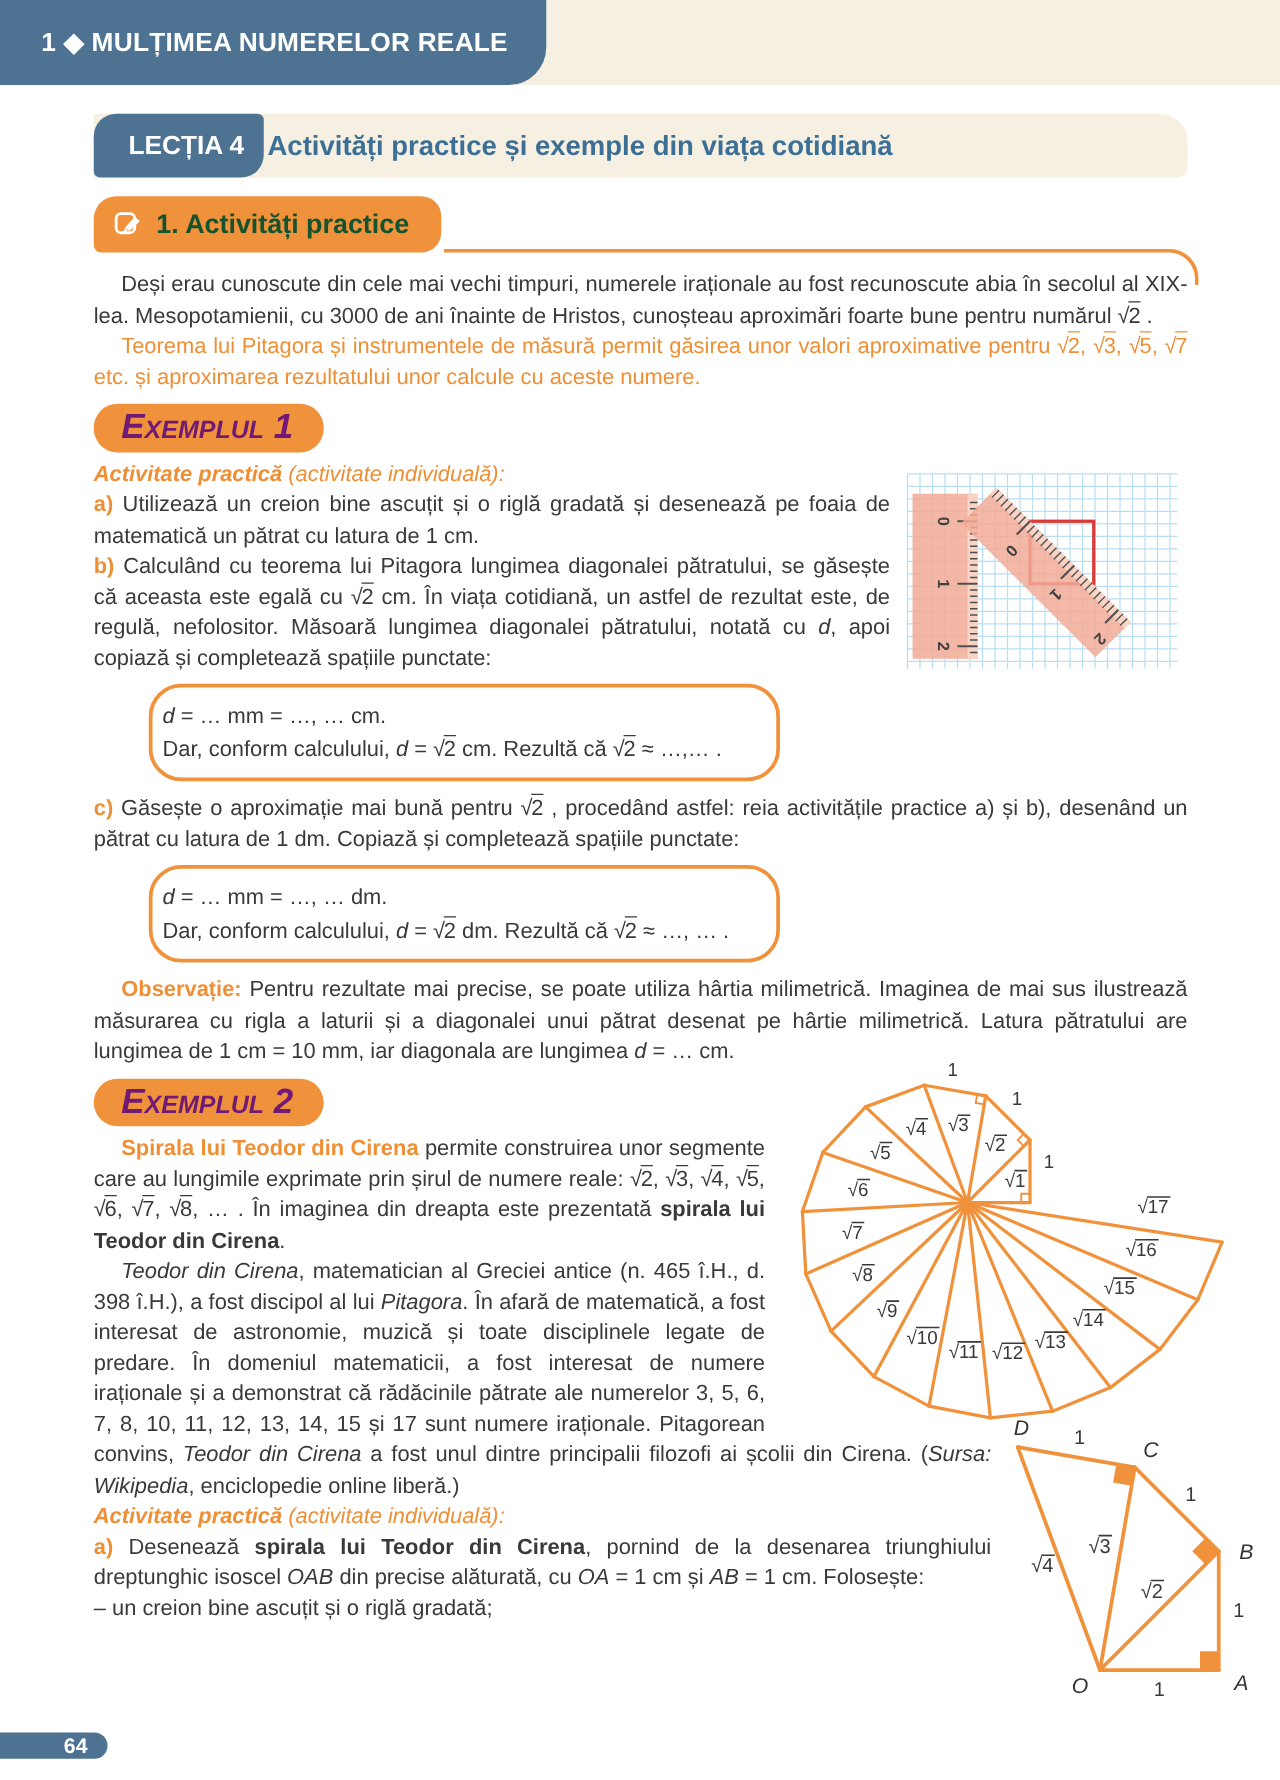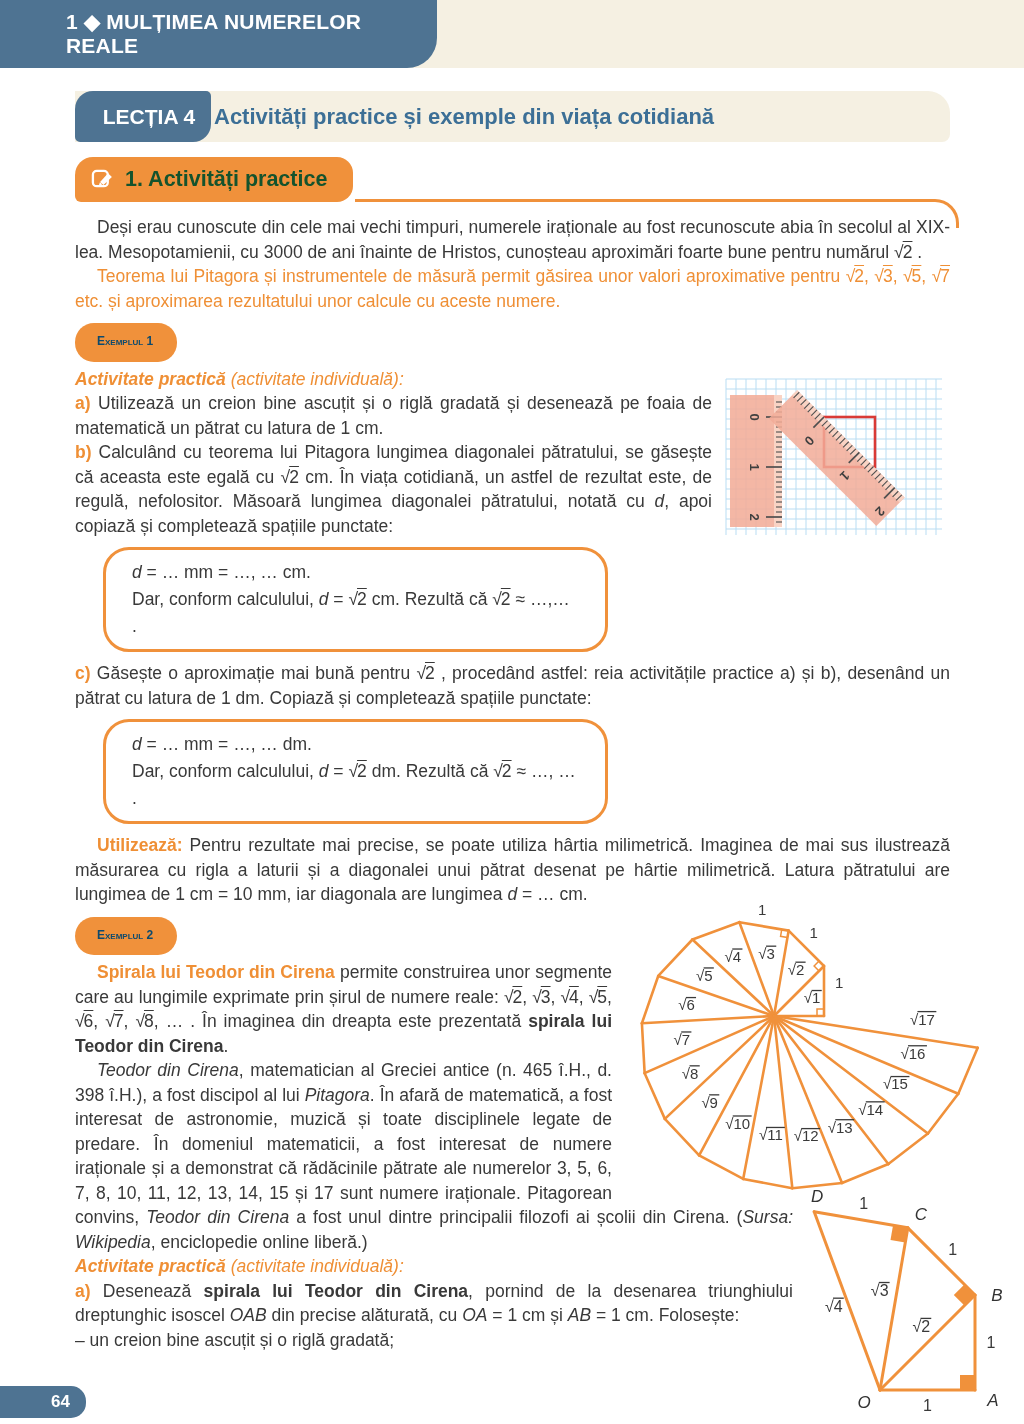--- a/index.html
+++ b/index.html
@@ -2,21 +2,21 @@
 <html><head>
 <meta charset="utf-8">
 <style>
   html,body{margin:0;padding:0;background:#e8e8e8;}
   .page{position:relative;width:1024px;height:1424px;background:#ffffff;overflow:hidden;
         font-family:"Liberation Sans",sans-serif;color:#393939;}
   
   .topband{position:absolute;left:0;top:0;width:1024px;height:68px;background:#f5f0e2;}
   .banner{position:absolute;left:0;top:0;width:437px;height:68px;background:#4e7392;
           border-radius:0 0 30px 0;display:flex;align-items:center;}
-  .banner span{color:#fff;font-weight:700;font-size:21px;letter-spacing:.2px;padding-left:66px;}
+  .banner span{color:#fff;font-weight:700;font-size:21px;letter-spacing:.2px;padding-left:33px;}
   
   .lesson-band{position:absolute;left:75px;top:91px;width:875px;height:51px;background:#f5f0e2;
                border-radius:0 22px 8px 0;}
   .lesson-chip{position:absolute;left:75px;top:91px;width:124px;height:51px;background:#4e7392;
                color:#fff;font-weight:700;font-size:21px;display:flex;align-items:center;justify-content:center;
                border-radius:18px 5px 18px 5px;padding-left:12px;}
   .lesson-title{position:absolute;left:214px;top:91px;height:39px;line-height:51px;
                 color:#3c6f96;font-weight:700;font-size:22px;}
   
   .section-rule{position:absolute;left:355px;top:199px;width:601px;height:26px;
@@ -28,33 +28,33 @@
   
   .content{position:absolute;left:75px;top:215px;width:875px;font-size:17.5px;line-height:24.5px;}
   .para{margin:0;text-align:justify;}
   .ind{text-indent:22px;}
   .co{color:#ef8f35;}
   .bo{font-weight:700;}
   .it{font-style:italic;}
   .sq{white-space:nowrap;}
   .sq .rad{letter-spacing:-1px;}
   .sq .bar{text-decoration:overline;}
-  .exbadge{display:inline-block;background:#f0913b;color:#0c4a6e;font-weight:700;font-size:12px;
-           font-variant:small-caps;padding:6px 24px 8px 22px;border-radius:19px;margin:10px 0 5px 0;}
+  .exbadge{display:inline-block;background:#f0913b;color:#701a75;font-weight:700;font-size:28px;
+           font-variant:small-caps;padding:6px 24px 8px 22px;border-radius:19px;margin:10px 0 5px 0;font-style:italic;}
   .notebox{border:3px solid #f0913b;border-radius:26px;width:505px;box-sizing:border-box;
-           margin:9px 0 9px 28px;padding:9px 26px;}
+           margin:9px 0 9px 44px;padding:9px 8px;}
   .notebox p{margin:0;font-size:17.5px;line-height:27px;text-align:left;}
   
   .fig{float:right;}
   .fig-ruler{width:228px;height:172px;margin:6px 0 4px 10px;}
   .fig-spiral{width:338px;height:280px;margin:-4px -12px 0 12px;}
   .fig-tri{clear:right;width:213px;height:236px;margin:0 -66px 0 10px;}
   .fig svg{display:block;}
   
-  .pagenum{position:absolute;left:0;top:1386px;width:86px;height:32px;background:#4e7392;
+  .pagenum{position:absolute;left:0;top:1386px;width:86px;height:21px;background:#4e7392;
            border-radius:0 15px 15px 0;color:#fff;font-weight:700;font-size:17px;
            display:flex;align-items:center;justify-content:flex-end;padding-right:16px;box-sizing:border-box;}
 </style>
 </head>
 <body>
 
 <div class="page">
 
   <div class="topband"></div>
   <div class="banner">
@@ -206,21 +206,21 @@
         <p><span>Dar, conform calculului, </span><span class="it">d</span><span> = </span><span class="sq"><span class="rad">√</span><span class="bar">2</span></span><span> cm. Rezultă că </span><span class="sq"><span class="rad">√</span><span class="bar">2</span></span><span> ≈ …,… .</span></p>
       </div>
 
       <p class="para"><span class="co bo">c) </span><span>Găsește o aproximație mai bună pentru </span><span class="sq"><span class="rad">√</span><span class="bar">2</span></span><span> , procedând astfel: reia activitățile practice a) și b), desenând un pătrat cu latura de 1 dm. Copiază și completează spațiile punctate:</span></p>
 
       <div class="notebox">
         <p><span class="it">d</span><span> = … mm = …, … dm.</span></p>
         <p><span>Dar, conform calculului, </span><span class="it">d</span><span> = </span><span class="sq"><span class="rad">√</span><span class="bar">2</span></span><span> dm. Rezultă că </span><span class="sq"><span class="rad">√</span><span class="bar">2</span></span><span> ≈ …, … .</span></p>
       </div>
 
-      <p class="para ind"><span class="co bo">Utilizează: </span><span>Pentru rezultate mai precise, se poate utiliza hârtia milimetrică. Imaginea de mai sus ilustrează măsurarea cu rigla a laturii și a diagonalei unui pătrat desenat pe hârtie milimetrică. Latura pătratului are lungimea de 1 cm = 10 mm, iar diagonala are lungimea </span><span class="it">d</span><span> = … cm.</span></p>
+      <p class="para ind"><span class="co bo">Observație: </span><span>Pentru rezultate mai precise, se poate utiliza hârtia milimetrică. Imaginea de mai sus ilustrează măsurarea cu rigla a laturii și a diagonalei unui pătrat desenat pe hârtie milimetrică. Latura pătratului are lungimea de 1 cm = 10 mm, iar diagonala are lungimea </span><span class="it">d</span><span> = … cm.</span></p>
     </div>
 
     <div>
       <span class="fig fig-spiral">
           <svg id="svg-spiral" width="362" height="292" viewBox="0 0 362 292">
             <g stroke="#f0913b" stroke-width="2.6" stroke-linecap="round" fill="none">
               <line x1="200" y1="113" x2="200" y2="63"></line>
               <line x1="200" y1="63" x2="164.64466094067262" y2="27.644660940672622"></line>
               <line x1="164.64466094067262" y1="27.644660940672622" x2="115.36473295799817" y2="19.189562004384484"></line>
               <line x1="115.36473295799817" y1="19.189562004384484" x2="68.45951396019044" y2="36.507195525385384"></line>

